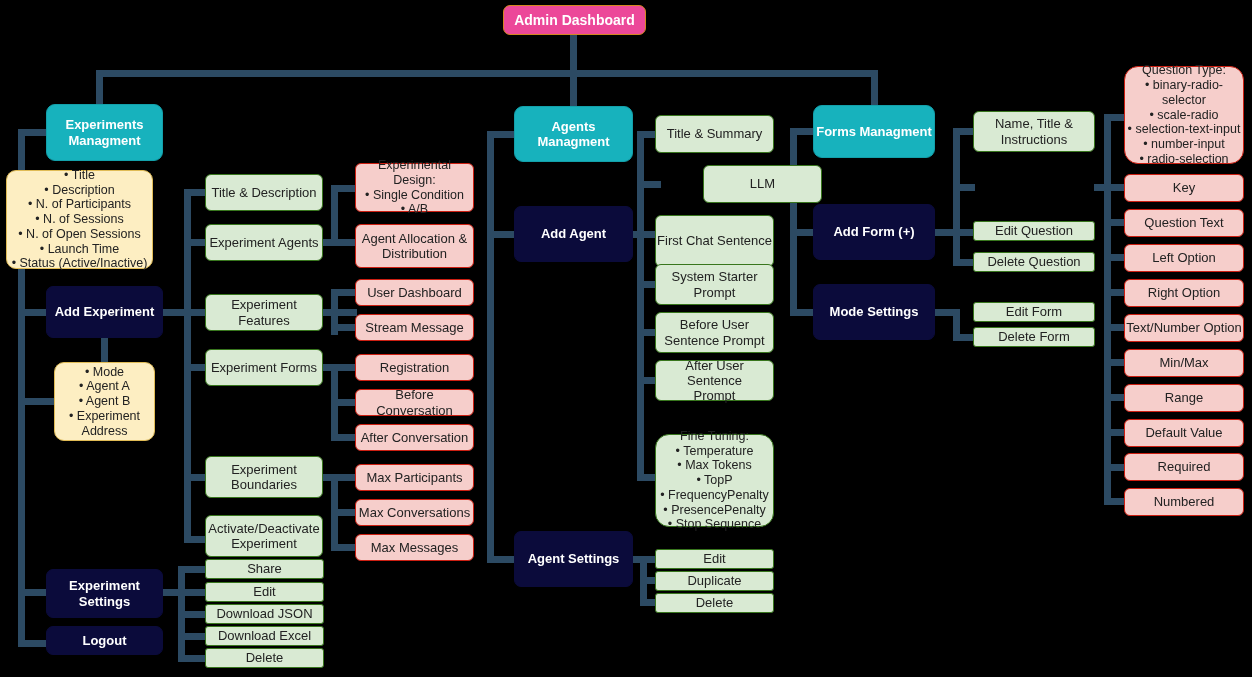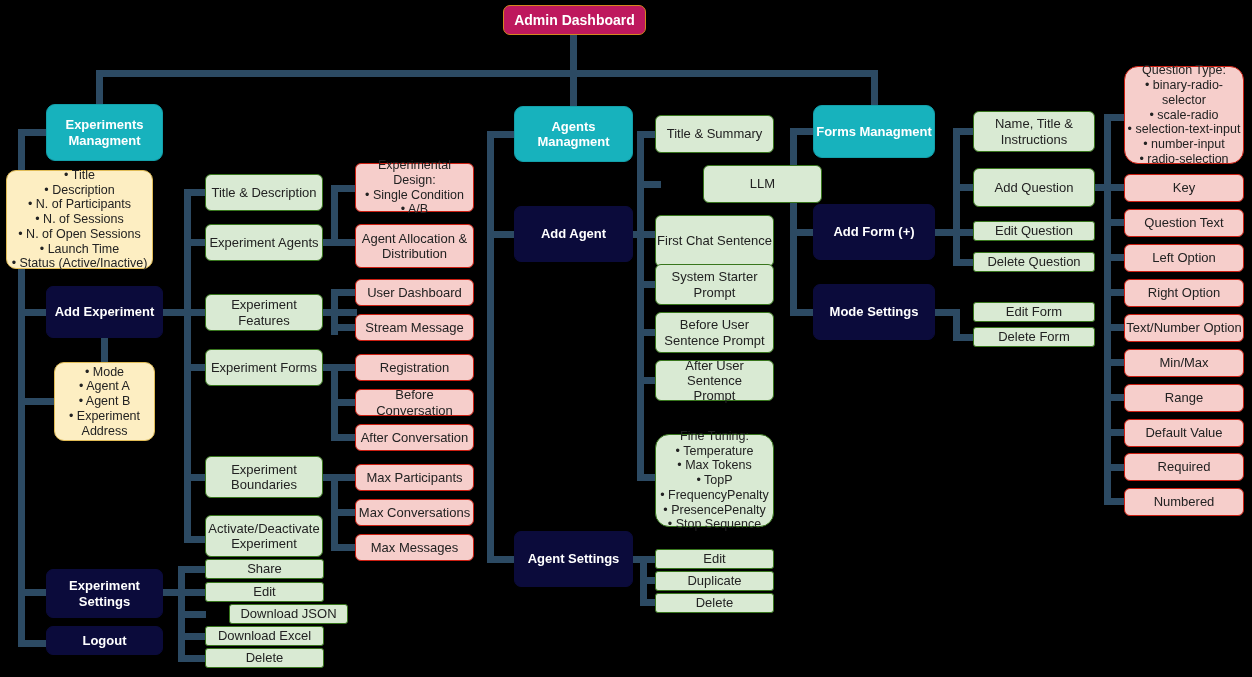--- a/index.html
+++ b/index.html
@@ -7,21 +7,21 @@
        font-family:"Liberation Sans","DejaVu Sans",sans-serif;}
   #stage{position:relative;width:1252px;height:677px;background:#000;}
 
   .ln{position:absolute;background:#2c4a63;}
 
   .node{position:absolute;box-sizing:border-box;display:flex;
         align-items:center;justify-content:center;text-align:center;
         border-radius:8px;line-height:1.18;}
   .node span{display:block;width:100%;white-space:pre-line;}
 
-  .root{background:#be185d;border:1px solid #d2881f;color:#fff;
+  .root{background:#ec4899;border:1px solid #d2881f;color:#fff;
         font-weight:bold;font-size:14px;border-radius:7px;}
   .sect{background:#17b2bd;border:1px solid #13a0aa;color:#fff;
         font-weight:bold;font-size:13px;border-radius:9px;}
   .navy{background:#0b0b3b;border:1px solid #0b0b3b;color:#fff;
         font-weight:bold;font-size:13px;border-radius:7px;}
   .green{background:#d9ead3;border:1px solid #38761d;color:#222;
          font-size:13px;border-radius:6px;}
   .green.flat{border-radius:3px;}
   .pink{background:#f6cecb;border:1px solid #cc1f12;color:#222;
         font-size:13px;border-radius:6px;}
@@ -192,21 +192,21 @@
     <span>Activate/Deactivate
 Experiment</span>
   </div>
 
   <div class="node green flat" style="left:205px;top:559px;width:119px;height:20px;">
     <span>Share</span>
   </div>
   <div class="node green flat" style="left:205px;top:582px;width:119px;height:20px;">
     <span>Edit</span>
   </div>
-  <div class="node green flat" style="left:205px;top:604px;width:119px;height:20px;margin-left:24px;">
+  <div class="node green flat" style="left:205px;top:604px;width:119px;height:20px;">
     <span>Download JSON</span>
   </div>
   <div class="node green flat" style="left:205px;top:626px;width:119px;height:20px;">
     <span>Download Excel</span>
   </div>
   <div class="node green flat" style="left:205px;top:648px;width:119px;height:20px;">
     <span>Delete</span>
   </div>
 
   <div class="node pink multi" style="left:355px;top:163px;width:119px;height:49px;">
@@ -301,23 +301,20 @@
     <span>Add Form (+)</span>
   </div>
   <div class="node navy" style="left:813px;top:284px;width:122px;height:56px;">
     <span>Mode Settings</span>
   </div>
 
   <div class="node green" style="left:973px;top:111px;width:122px;height:41px;">
     <span>Name, Title &amp;
 Instructions</span>
   </div>
-  <div class="node green" style="left:973px;top:168px;width:122px;height:39px;">
-    <span>Add Question</span>
-  </div>
   <div class="node green flat" style="left:973px;top:221px;width:122px;height:20px;">
     <span>Edit Question</span>
   </div>
   <div class="node green flat" style="left:973px;top:252px;width:122px;height:20px;">
     <span>Delete Question</span>
   </div>
   <div class="node green flat" style="left:973px;top:302px;width:122px;height:20px;">
     <span>Edit Form</span>
   </div>
   <div class="node green flat" style="left:973px;top:327px;width:122px;height:20px;">

